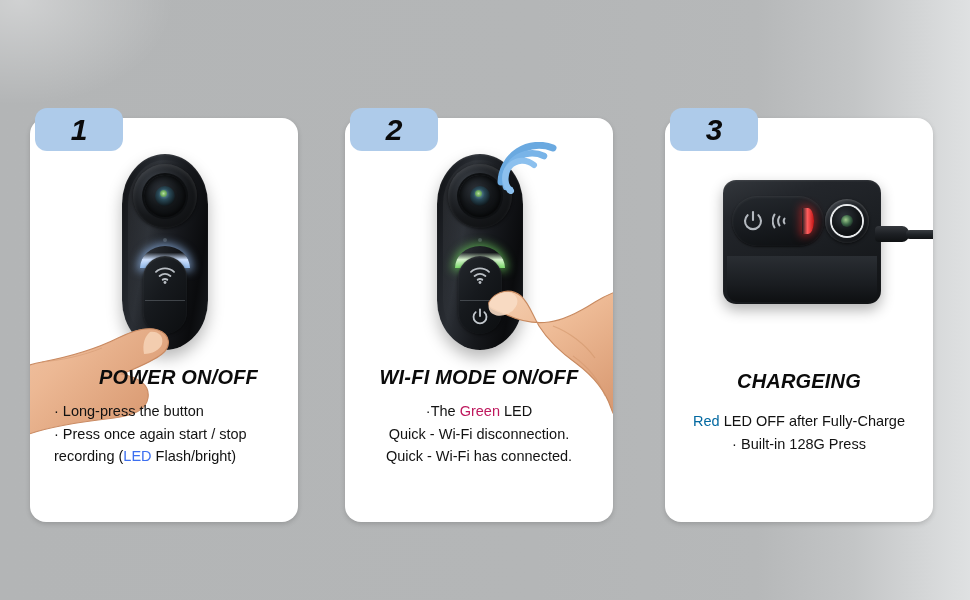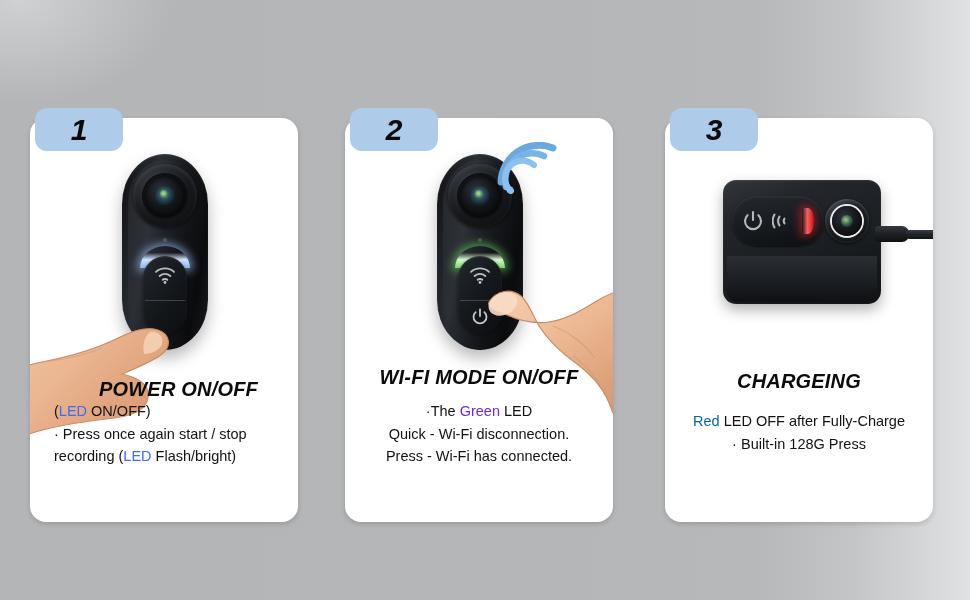--- a/index.html
+++ b/index.html
@@ -105,21 +105,21 @@
     left: 0;
     width: 100%;
     text-align: center;
     font-size: 20px;
     font-weight: bold;
     font-style: italic;
     color: #0b0b0b;
     z-index: 5;
     letter-spacing: 0.2px;
   }
-  .c1 .card-heading { top: 260px; padding-left: 29px; }
+  .c1 .card-heading { top: 248px; padding-left: 29px; }
   .c2 .card-heading { top: 248px; }
   .c3 .card-heading { top: 252px; }
 
   
   .card-body {
     position: absolute;
     left: 8px;
     width: 252px;
     z-index: 5;
     font-size: 14.5px;
@@ -128,21 +128,21 @@
   }
   .card-body .line { padding: 4px 0; white-space: nowrap; }
   .c1 .card-body { top: 282px; }
   .c1 .card-body .line { text-align: left; padding-left: 16px; font-size: 14.5px; }
   .c2 .card-body { top: 282px; text-align: center; }
   .c2 .card-body .line { text-align: center; }
   .c3 .card-body { top: 292px; text-align: center; }
   .c3 .card-body .line { text-align: center; }
 
   .hl-blue  { color: #3c6ff0; }
-  .hl-green { color: #6d28d9; }
+  .hl-green { color: #be185d; }
   .hl-red   { color: #0369a1; }
 
   
   .art { position: absolute; left: 0; top: 0; width: 268px; height: 268px; }
 
   
   .device-v {
     position: absolute;
     width: 86px;
     height: 196px;
@@ -405,21 +405,21 @@
                      C98,147 58,152 34,162 C20,168 4,170 -10,168 Z" fill="url(#skin1)" stroke="#c98a62" stroke-width="1.1"></path>
             <path d="M52,88 C72,86 92,82 112,74" fill="none" stroke="#d59b75" stroke-width="1" opacity="0.6"></path>
             <path d="M160,58 C168,57 174,62 172,70 C170,76 162,80 154,80 C152,70 155,62 160,58 Z" fill="#f6d3b7" opacity="0.85"></path>
           </svg>
         </div>
 
         <div class="card-heading">POWER ON/OFF</div>
 
         <div class="card-body">
           <div class="line">
-            <span>(</span><span class="hl-blue">LED</span><span> ON/OFF)</span>
+            <span>· Long-press the button</span>
           </div>
           <div class="line">
             <span>· Press once again start / stop</span>
           </div>
           <div class="line">
             <span>recording  (</span><span class="hl-blue">LED</span><span> Flash/bright)</span>
           </div>
         </div>
 
       </div>
@@ -483,21 +483,21 @@
         <div class="card-heading">WI-FI MODE ON/OFF</div>
 
         <div class="card-body">
           <div class="line">
             <span>·The </span><span class="hl-green">Green</span><span> LED</span>
           </div>
           <div class="line">
             <span>Quick - Wi-Fi disconnection.</span>
           </div>
           <div class="line">
-            <span>Press - Wi-Fi has connected.</span>
+            <span>Quick - Wi-Fi has connected.</span>
           </div>
         </div>
 
       </div>
       <div class="badge">
         <span>2</span>
       </div>
     </div>
 
     <div class="card c3">

